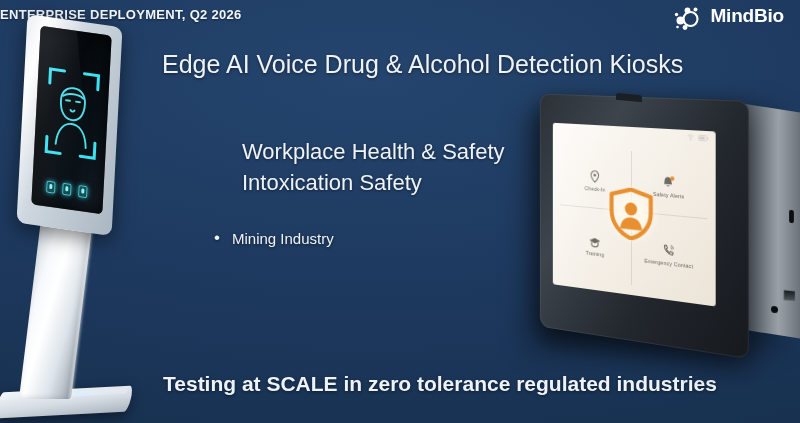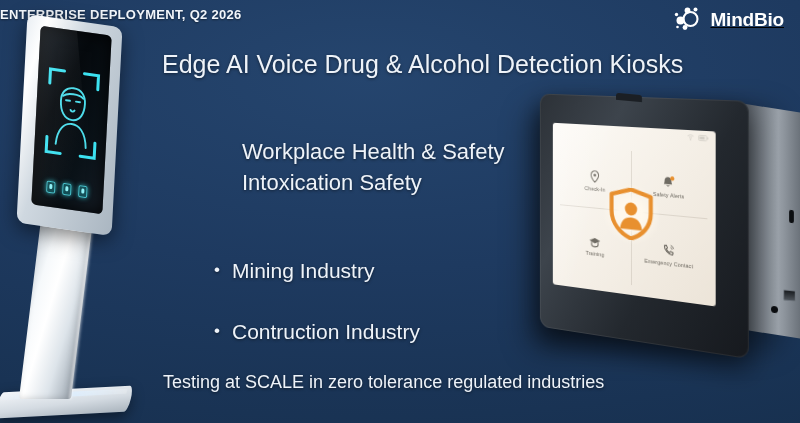--- a/index.html
+++ b/index.html
@@ -19,21 +19,21 @@
   
   .eyebrow {
     position:absolute; left:0; right:0; top:7px;
     text-align:left;
     font-size:13px; font-weight:bold; letter-spacing:.3px;
     color:#f2f6fb;
     text-shadow:0 1px 2px rgba(0,0,0,.45);
   }
   .logo {
     position:absolute; right:16px; top:5px;
-    display:flex; align-items:center; gap:6px;text-decoration:underline;
+    display:flex; gap:6px;
   }
   .logo-mark { width:30px; height:30px; display:block; }
   .logo-text {
     font-size:19px; font-weight:bold; color:#ffffff;
     letter-spacing:-.2px;
   }
 
   
   .headline {
     position:absolute; left:140px; top:50px;
@@ -46,32 +46,32 @@
     position:absolute; left:211px; top:136px;
     font-size:22px; line-height:31px; color:#eef3f9; font-weight:400;
     text-shadow:0 1px 3px rgba(0,0,0,.5);
   }
   .subhead div { white-space:nowrap;margin-left:31px; }
   .bullets {
     position:absolute; left:212px; top:224px;
     list-style:none;
   }
   .bullets li {
-    font-size:21px; line-height:29px; color:#eef3f9;
+    font-size:15px; line-height:29px; color:#eef3f9;
     text-shadow:0 1px 3px rgba(0,0,0,.5);
     white-space:nowrap;
-    padding-left:20px; position:relative;margin-top:32px;
+    padding-left:20px; position:relative;
   }
   .bullets li::before {
     content:"•"; position:absolute; left:2px; top:-1px;
     font-size:17px; color:#eef3f9;
   }
   .tagline {
     position:absolute; left:163px; top:372px;
-    font-size:18px; color:#eef3f9; font-weight:400;
+    font-size:21px; color:#eef3f9; font-weight:700;
     text-shadow:0 1px 3px rgba(0,0,0,.5);
     white-space:nowrap;
   }
 
   
   #kiosk { position:absolute; left:-8px; top:6px; width:180px; height:417px; }
   .k-base {
     position:absolute; left:6px; bottom:8px; width:132px; height:26px;
     background:linear-gradient(175deg,#f4f7fa 0%,#d4dbe2 55%,#aab4bd 100%);
     border-radius:4px/50%;
@@ -273,21 +273,20 @@
 
   <div class="headline">Edge AI Voice Drug &amp; Alcohol Detection Kiosks</div>
 
   <div class="subhead">
     <div>Workplace Health &amp; Safety</div>
     <div>Intoxication Safety</div>
   </div>
 
   <ul class="bullets">
     <li>Mining Industry</li>
-    <li>Contruction Industry</li>
   </ul>
 
   <div class="tagline">Testing at SCALE in zero tolerance regulated industries</div>
 
   <div id="tablet">
     <div class="t-shadow"></div>
     <div class="t-rear"></div>
     <div class="t-body"></div>
     <div class="t-cam"></div>
 

